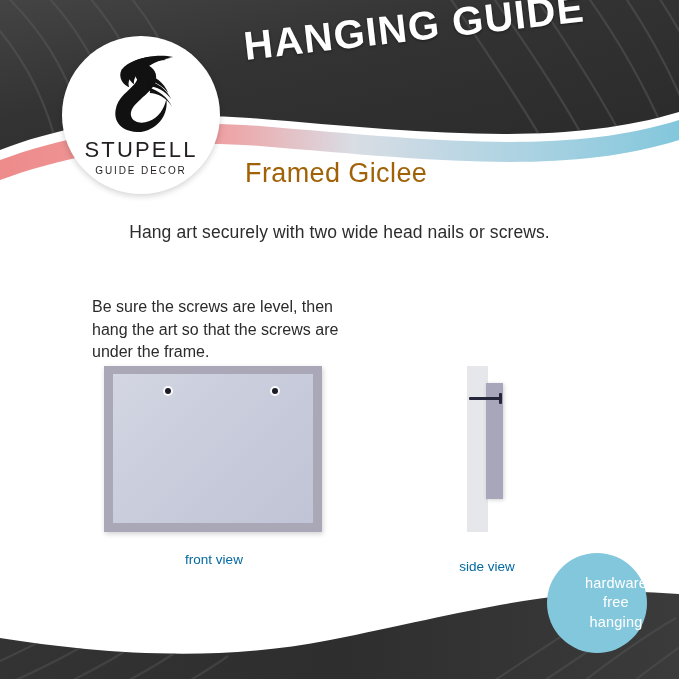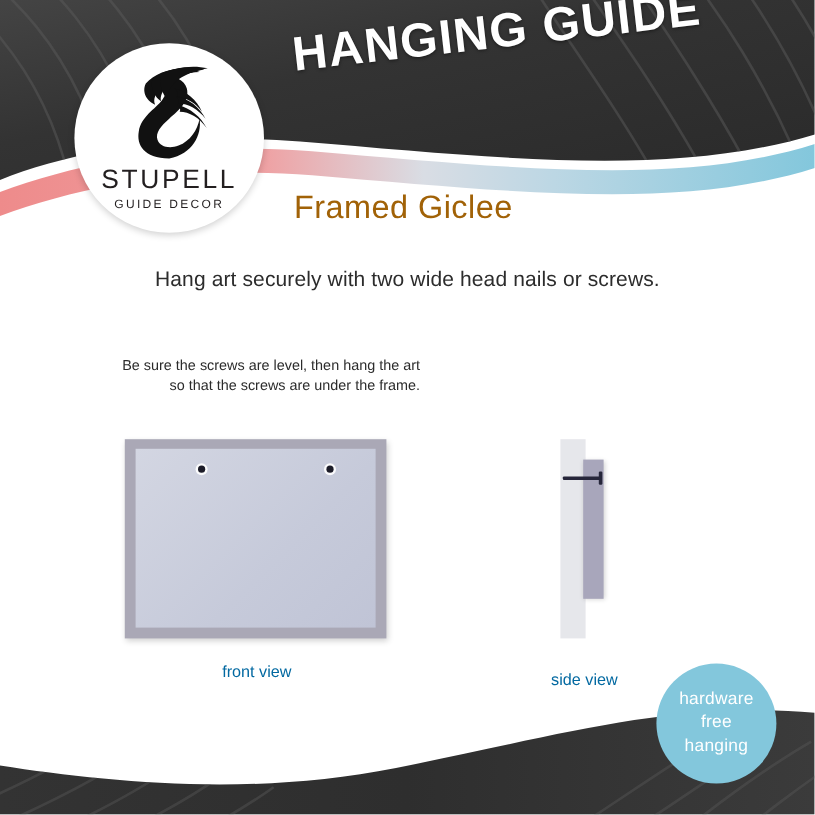--- a/index.html
+++ b/index.html
@@ -99,22 +99,22 @@
     font-size: 17.5px;
     color: #2c2c2c;
     font-weight: 400;
     letter-spacing: 0.1px;
     z-index: 4;
   }
 
   
   .caption {
     position: absolute;
-    text-align: right;
-    font-size: 12px;
+    text-align: left;
+    font-size: 16px;
     line-height: 1.42;
     color: #2b2b2b;
     z-index: 4;
   }
   #front-caption {
     left: 92px;
     top: 296px;
     width: 258px;
   }
   #side-caption {
@@ -213,21 +213,21 @@
   #hardware-badge {
     position: absolute;
     left: 547px;
     top: 553px;
     width: 100px;
     height: 100px;
     border-radius: 50%;
     background: #83c7dc;
     display: flex;
     align-items: center;
-    justify-content: center;
+    justify-content: flex-end;
     z-index: 8;
   }
   #hardware-badge-text {
     color: #ffffff;
     font-size: 14.5px;
     line-height: 1.32;
     text-align: center;
     letter-spacing: 0.2px;
     white-space: pre-line;
   }

